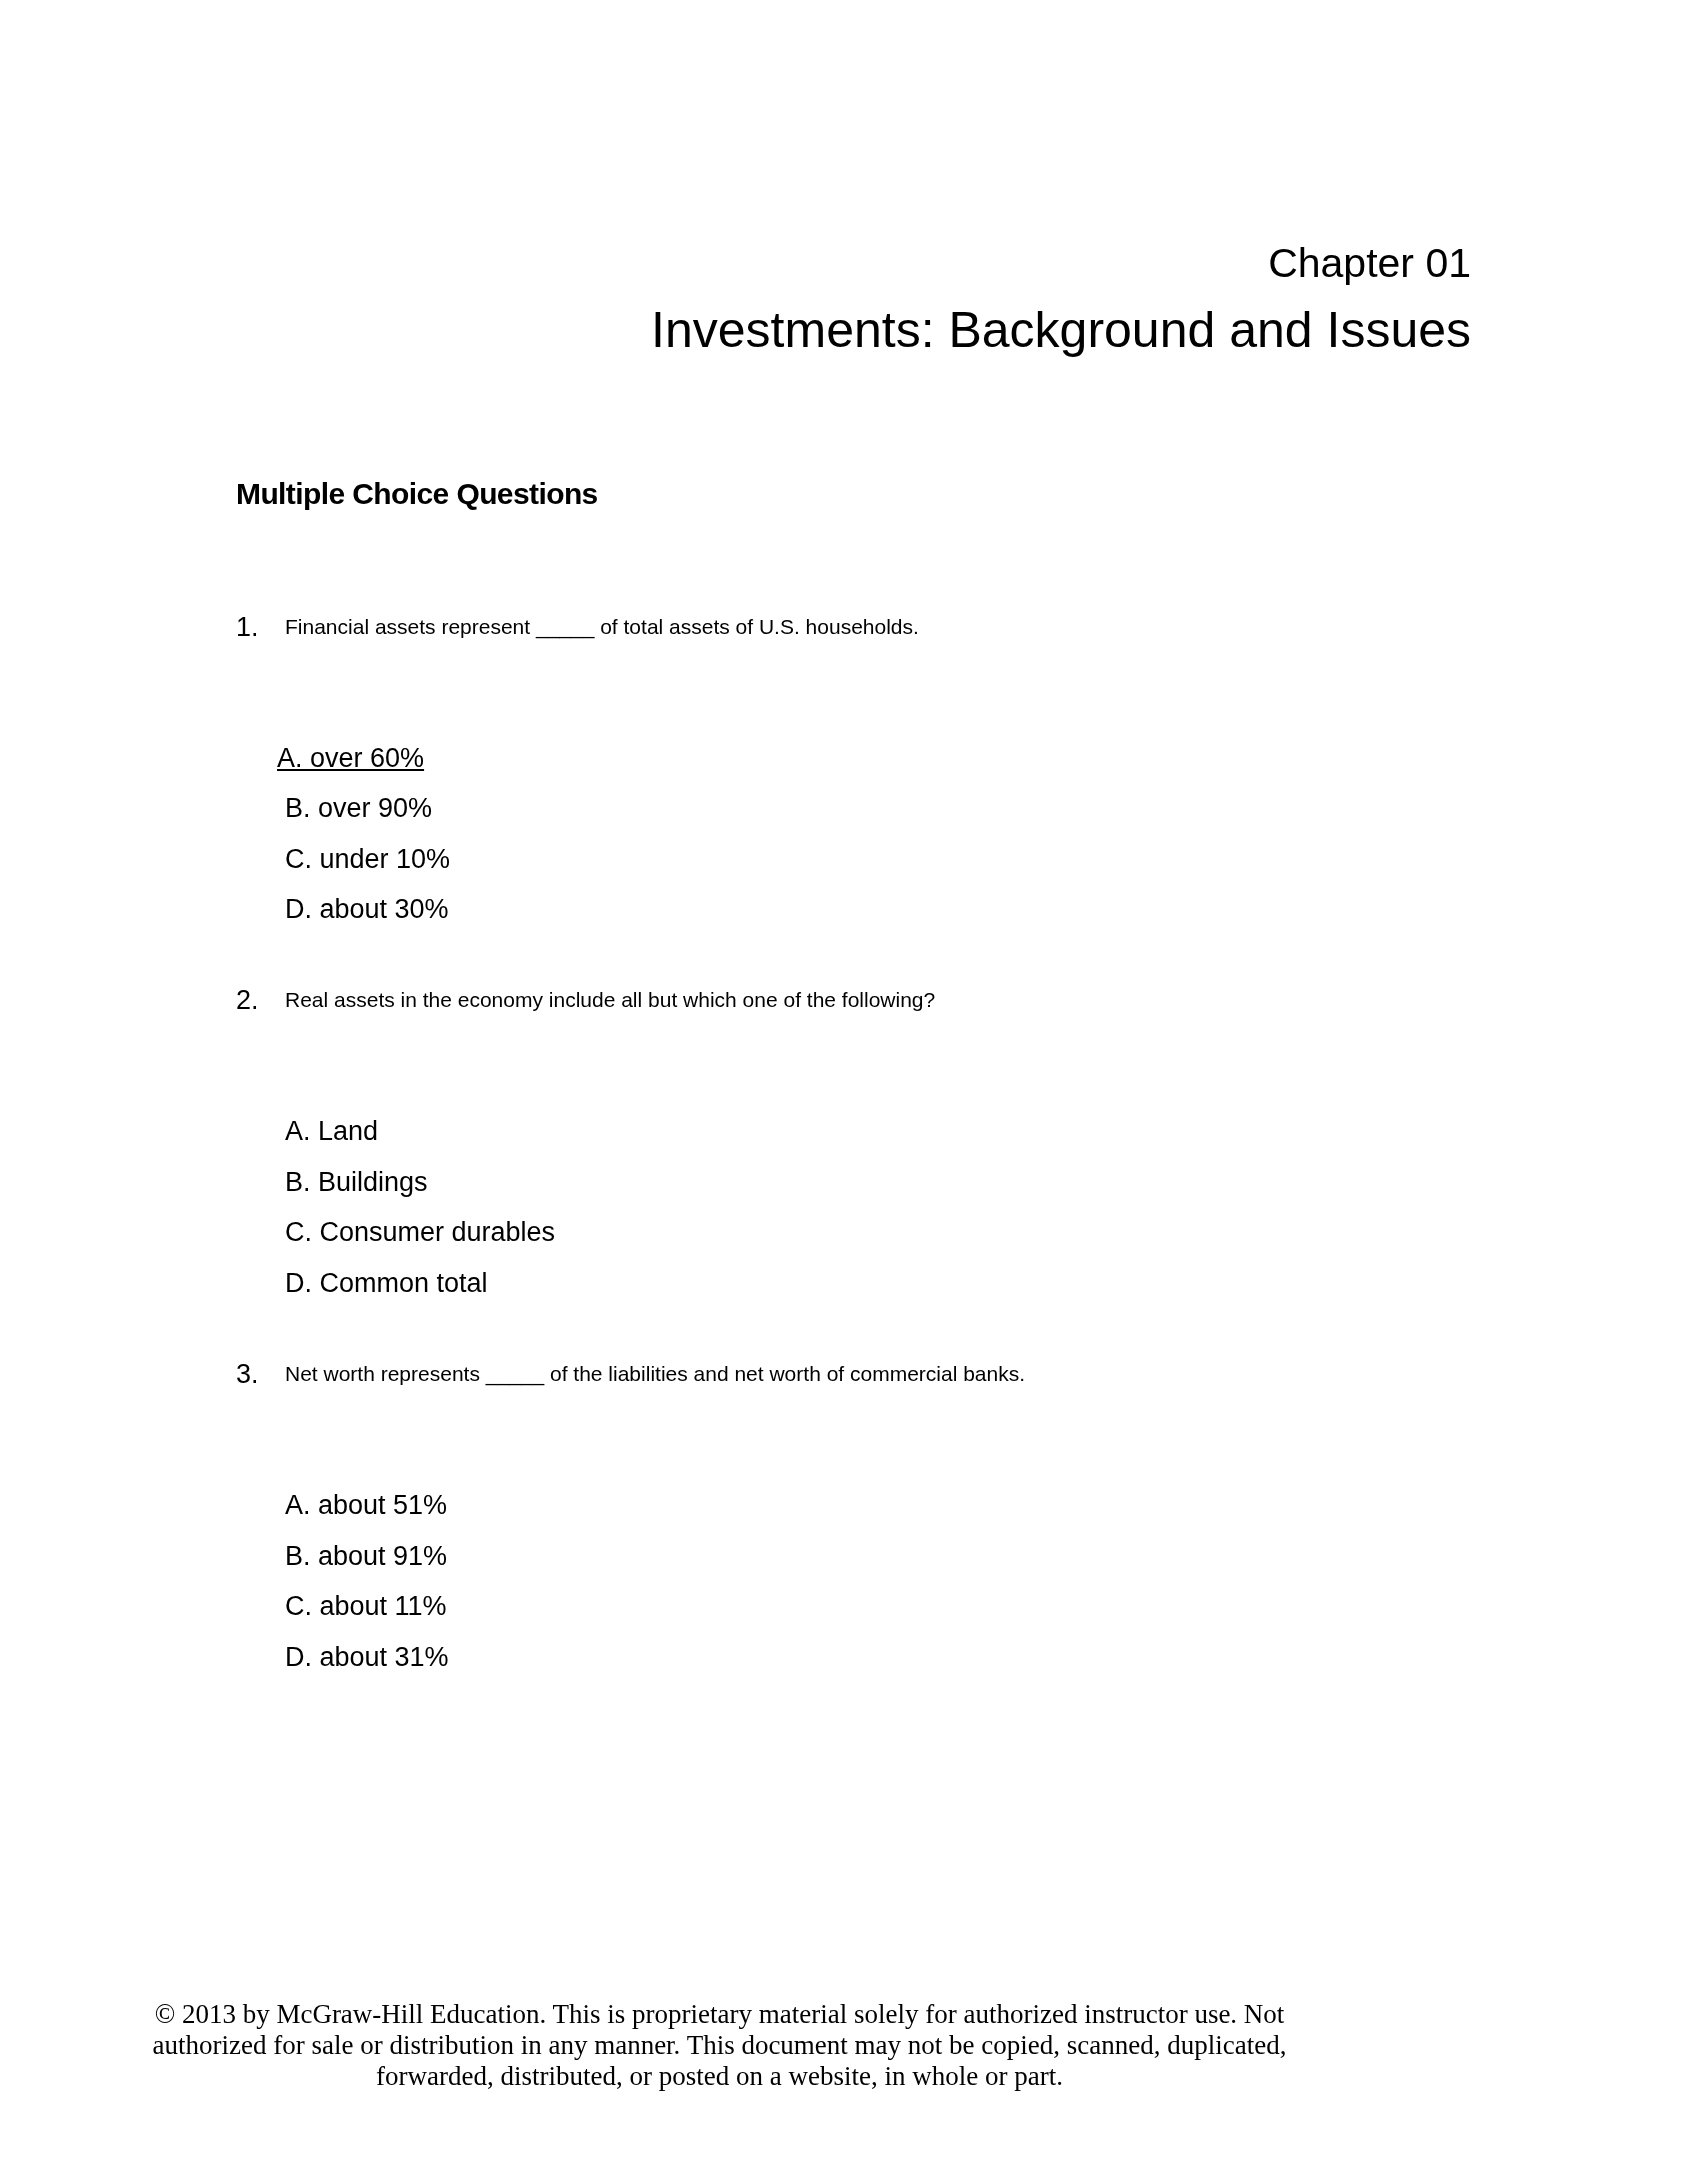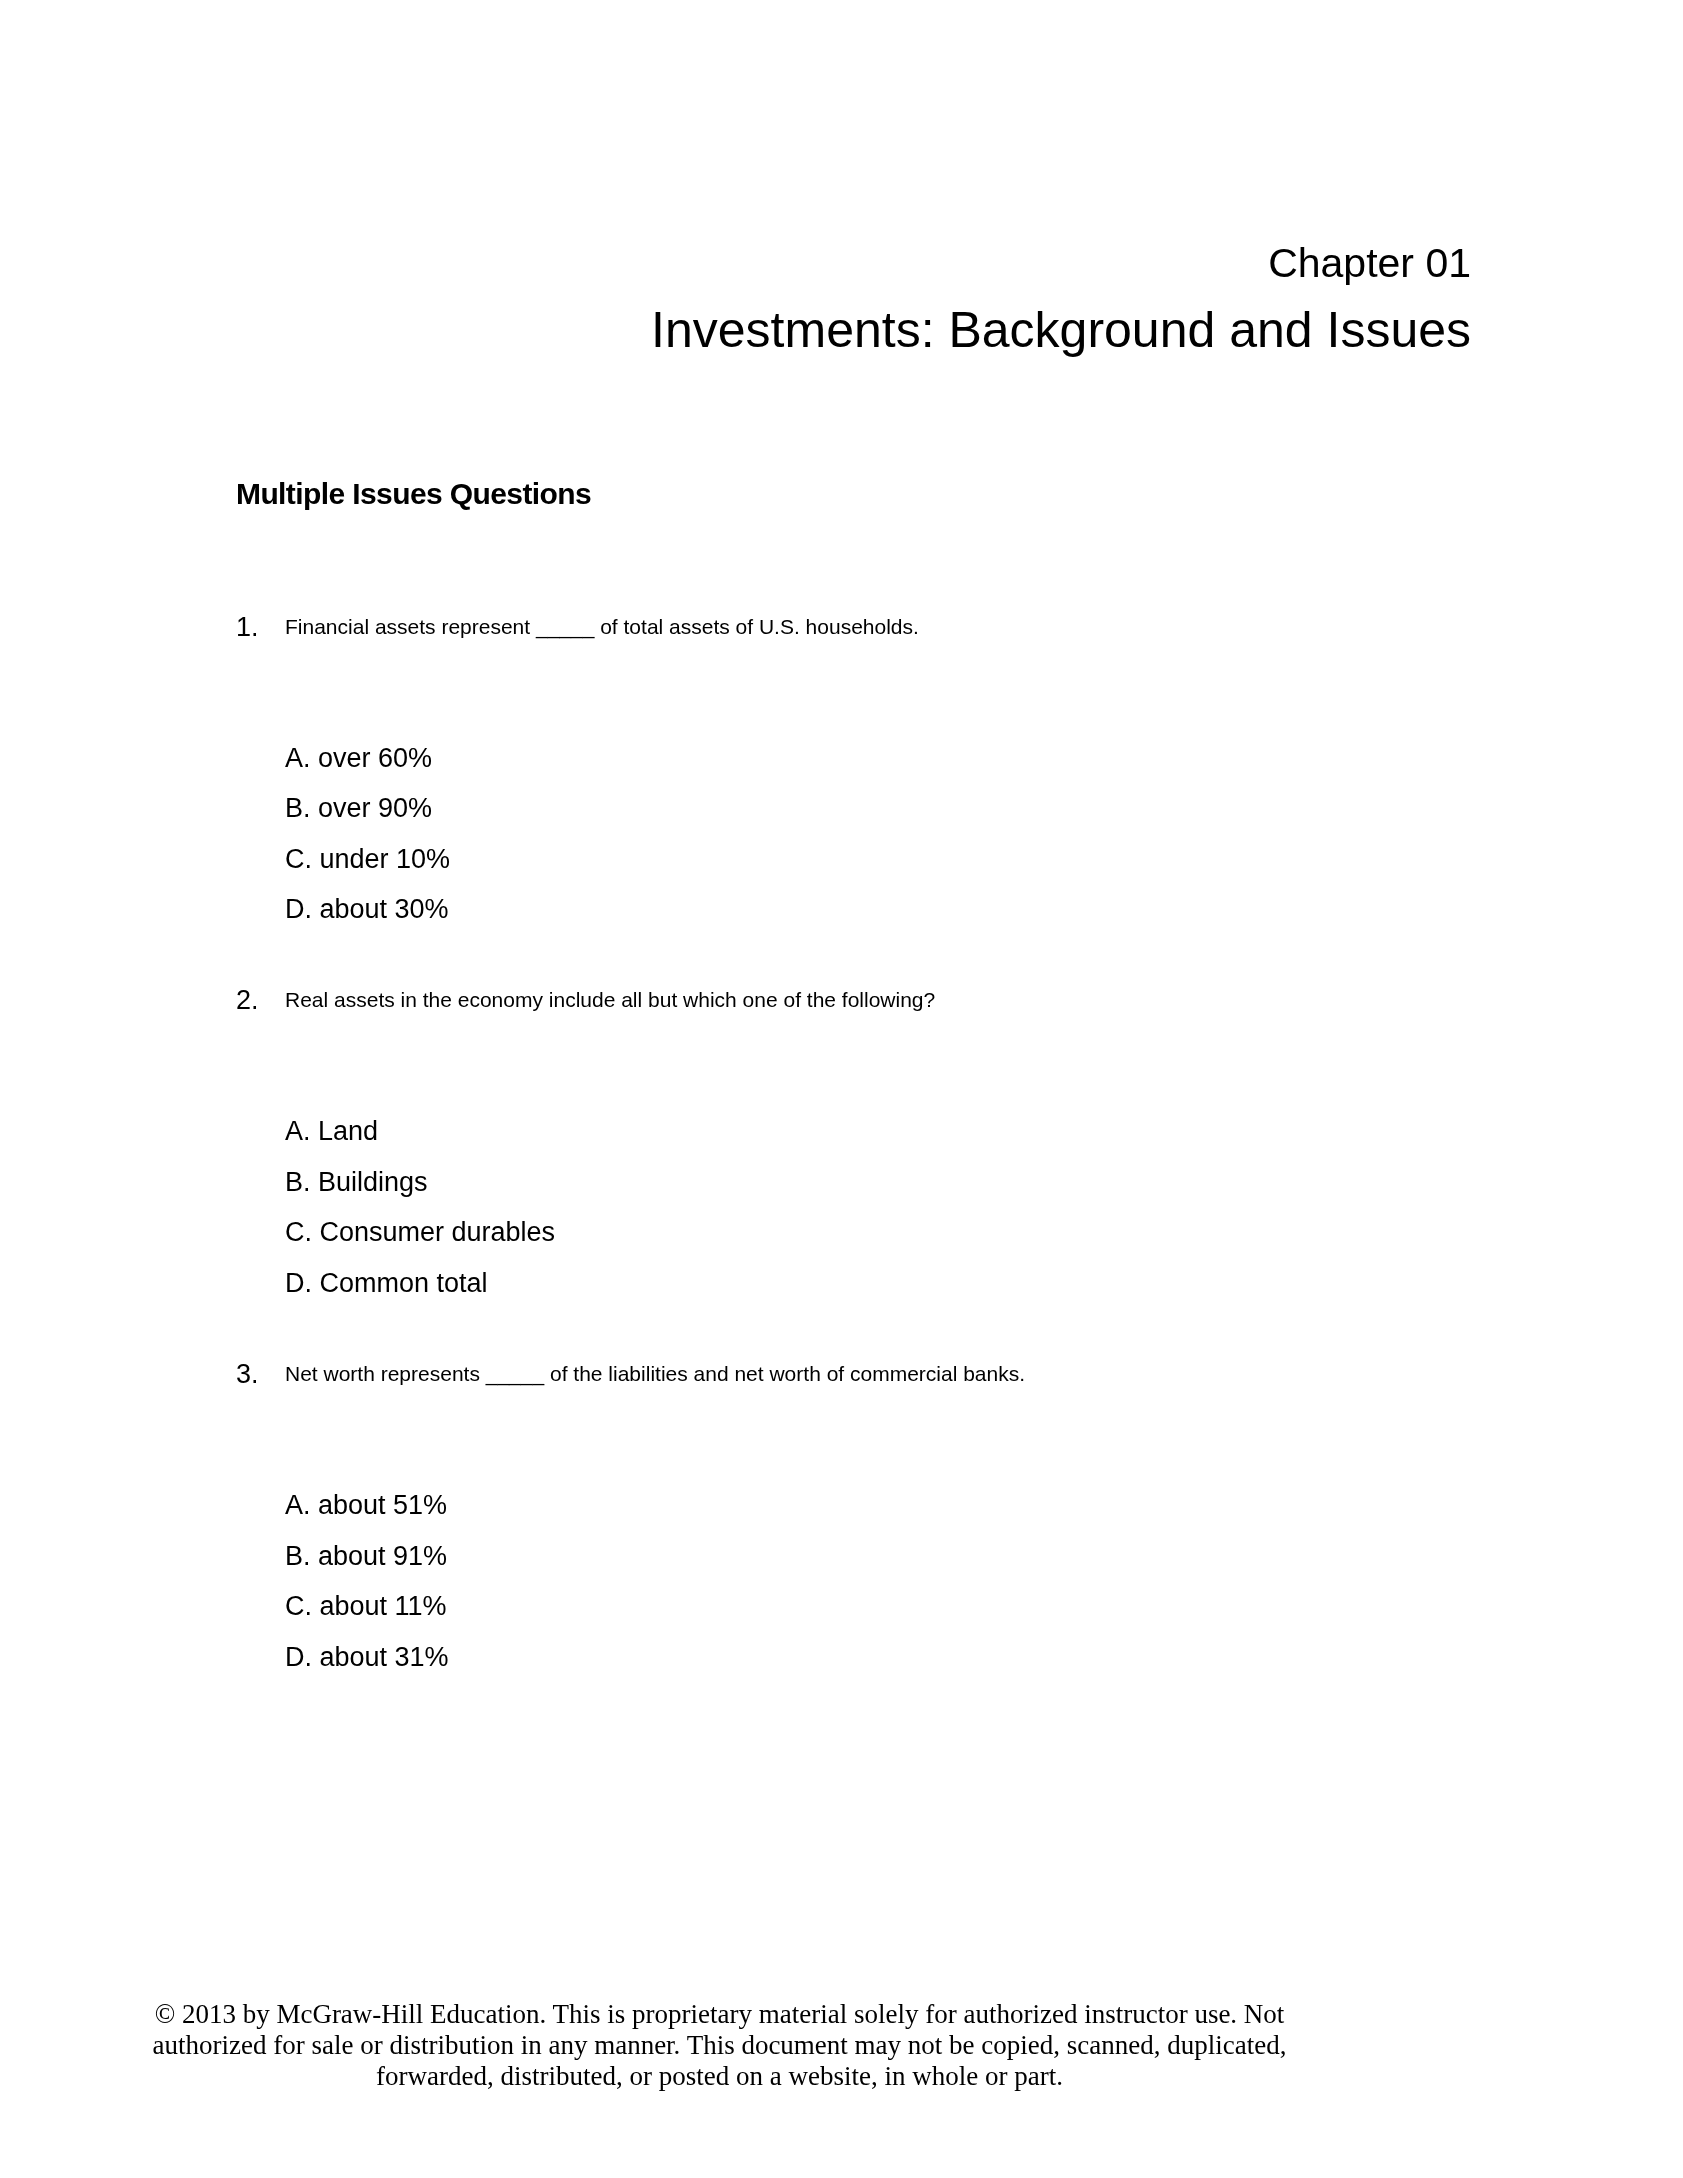--- a/index.html
+++ b/index.html
@@ -13,26 +13,26 @@
   .opt { font-size: 27px; line-height: 32px; }
   .footer { left: 0; width: 1439px; top: 1966px; text-align: center; font-family: "Liberation Serif", serif; font-size: 27px; line-height: 31px; }
   .footer div { white-space: nowrap; }
 </style>
 </head>
 <body>
 
 <div class="abs chapter">Chapter 01</div>
 <div class="abs title">Investments: Background and Issues</div>
 
-<div class="abs section">Multiple Issues Questions</div>
+<div class="abs section">Multiple Choice Questions</div>
 
 <div>
   <div class="abs q-num" style="left:236px; top:578px;">1.</div>
   <div class="abs q-text" style="left:285px; top:578px;">Financial assets represent _____ of total assets of U.S. households.</div>
-  <div class="abs opt" style="left:285px; top:709px;">A. over 60%</div>
+  <div class="abs opt" style="left:277px; top:709px;text-decoration:underline;">A. over 60%</div>
   <div class="abs opt" style="left:285px; top:759px;">B. over 90%</div>
   <div class="abs opt" style="left:285px; top:810px;">C. under 10%</div>
   <div class="abs opt" style="left:285px; top:860px;">D. about 30%</div>
 </div>
 
 <div>
   <div class="abs q-num" style="left:236px; top:951px;">2.</div>
   <div class="abs q-text" style="left:285px; top:951px;">Real assets in the economy include all but which one of the following?</div>
   <div class="abs opt" style="left:285px; top:1082px;">A. Land</div>
   <div class="abs opt" style="left:285px; top:1133px;">B. Buildings</div>

